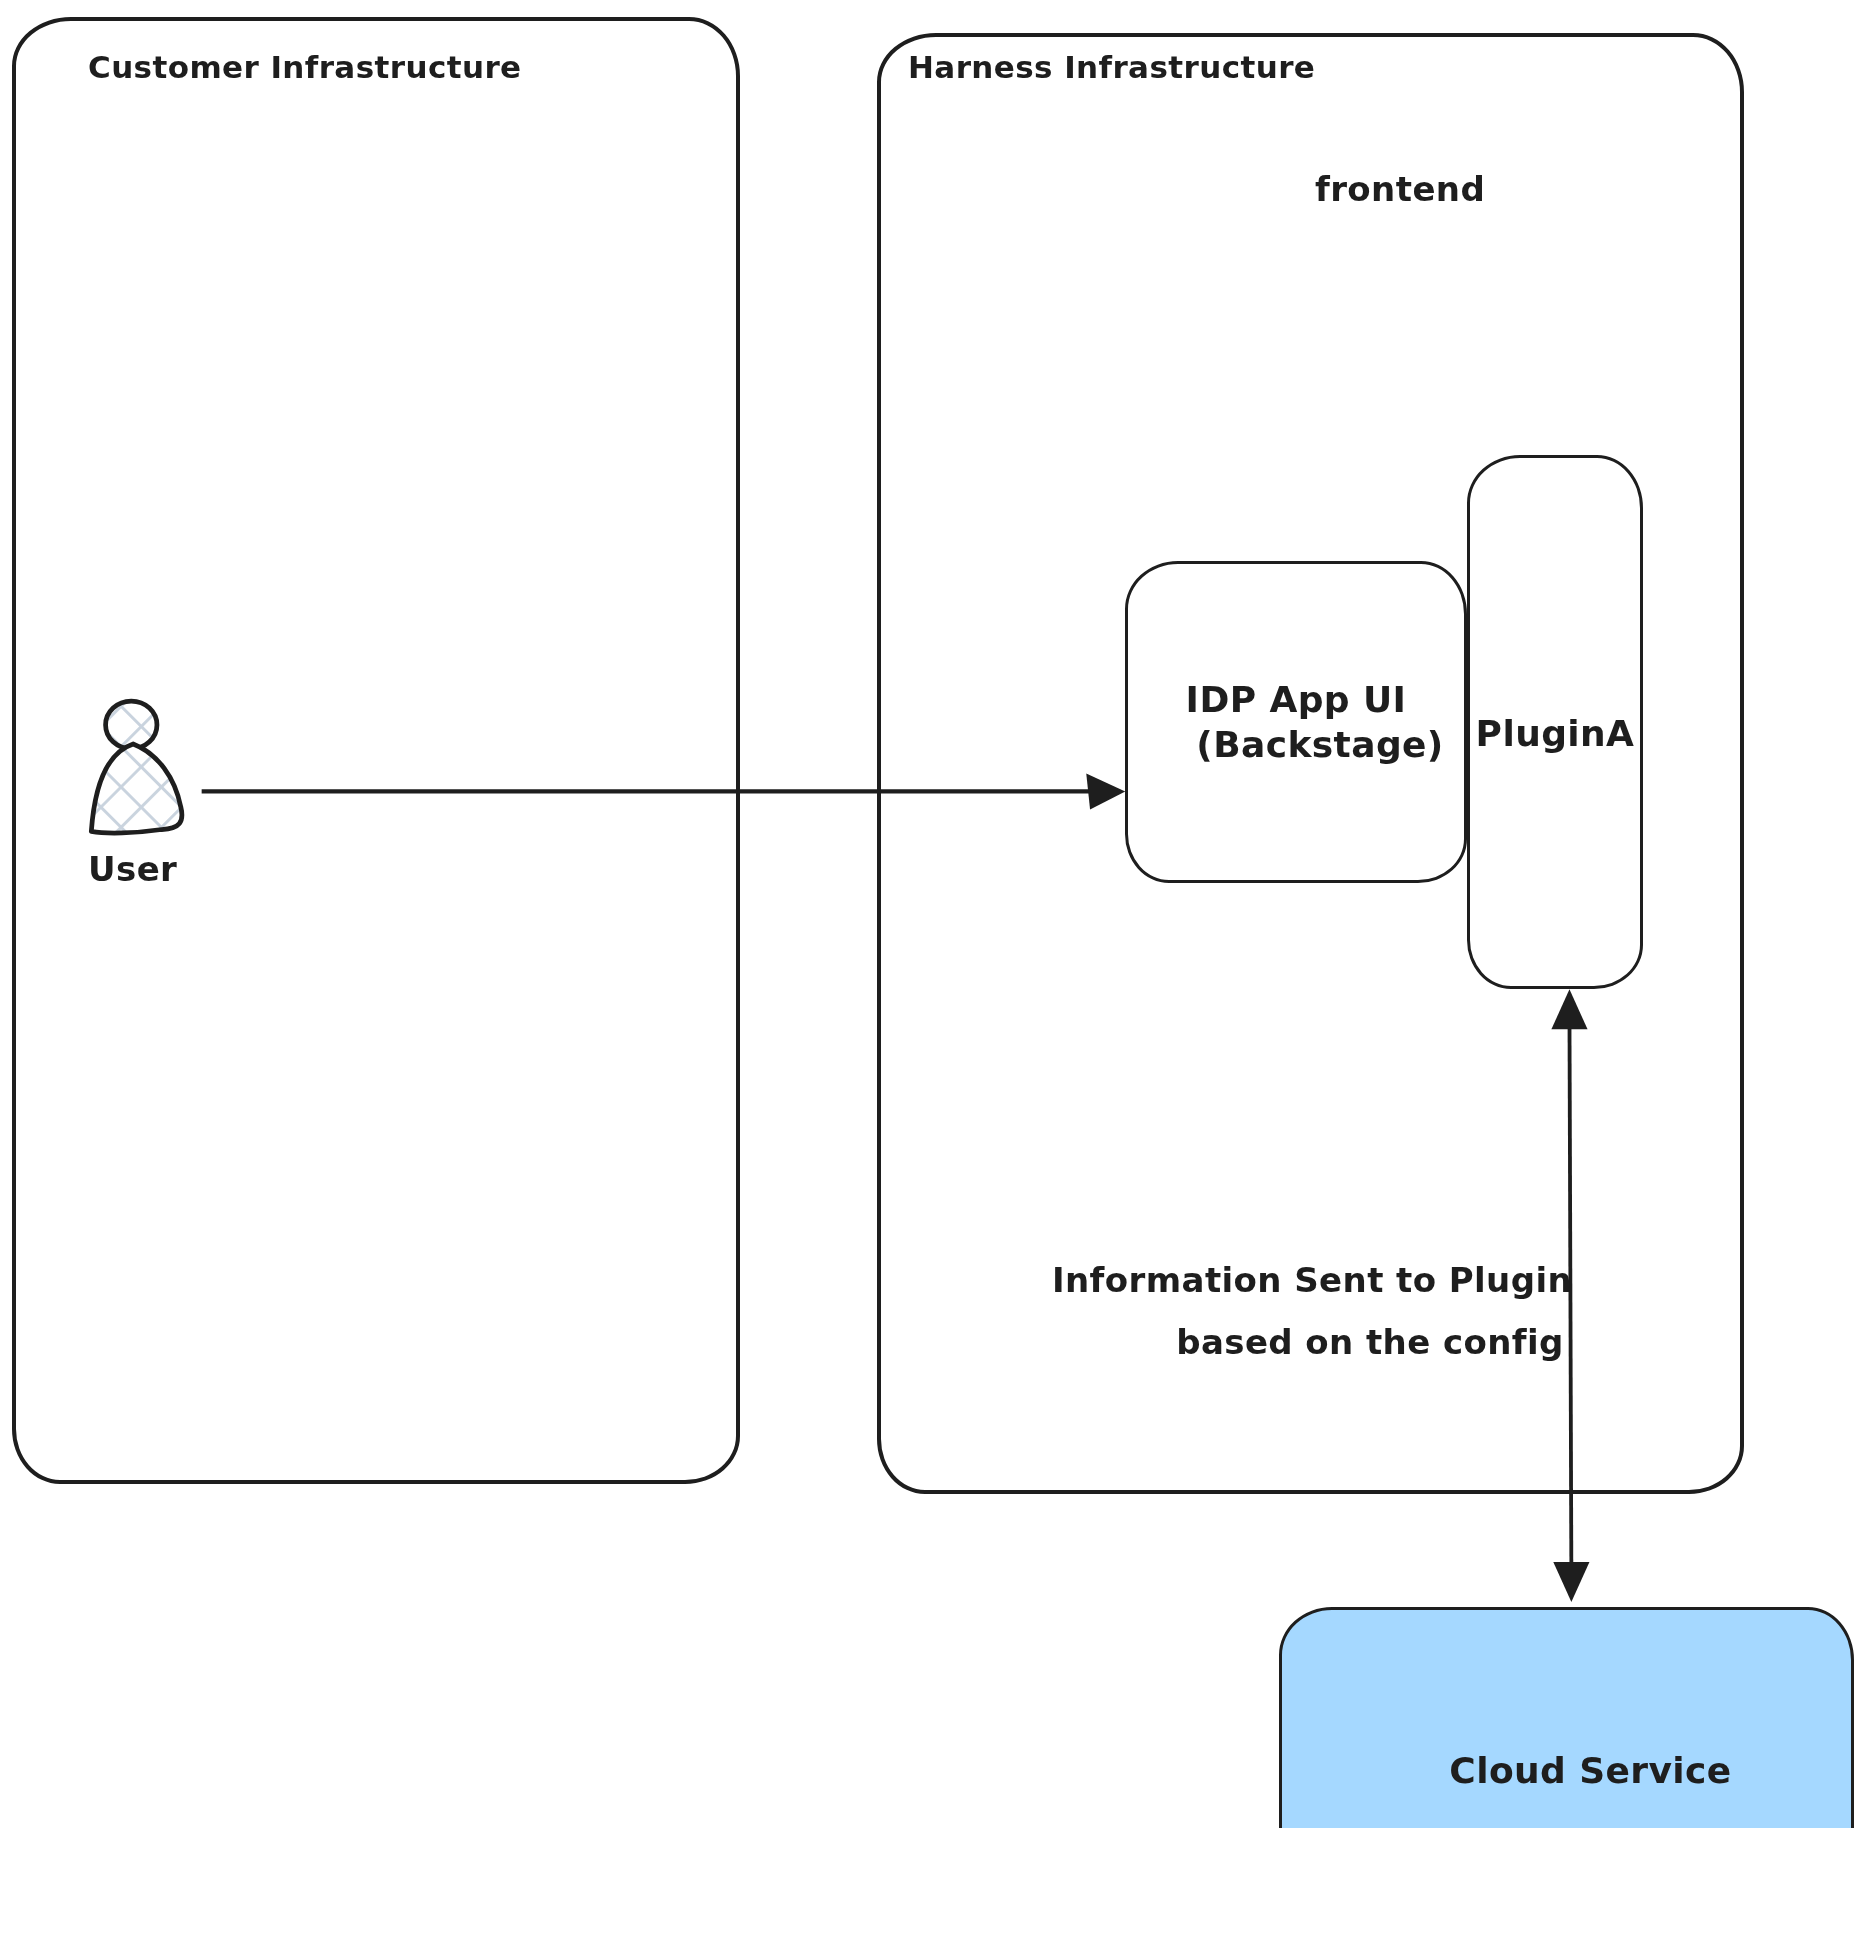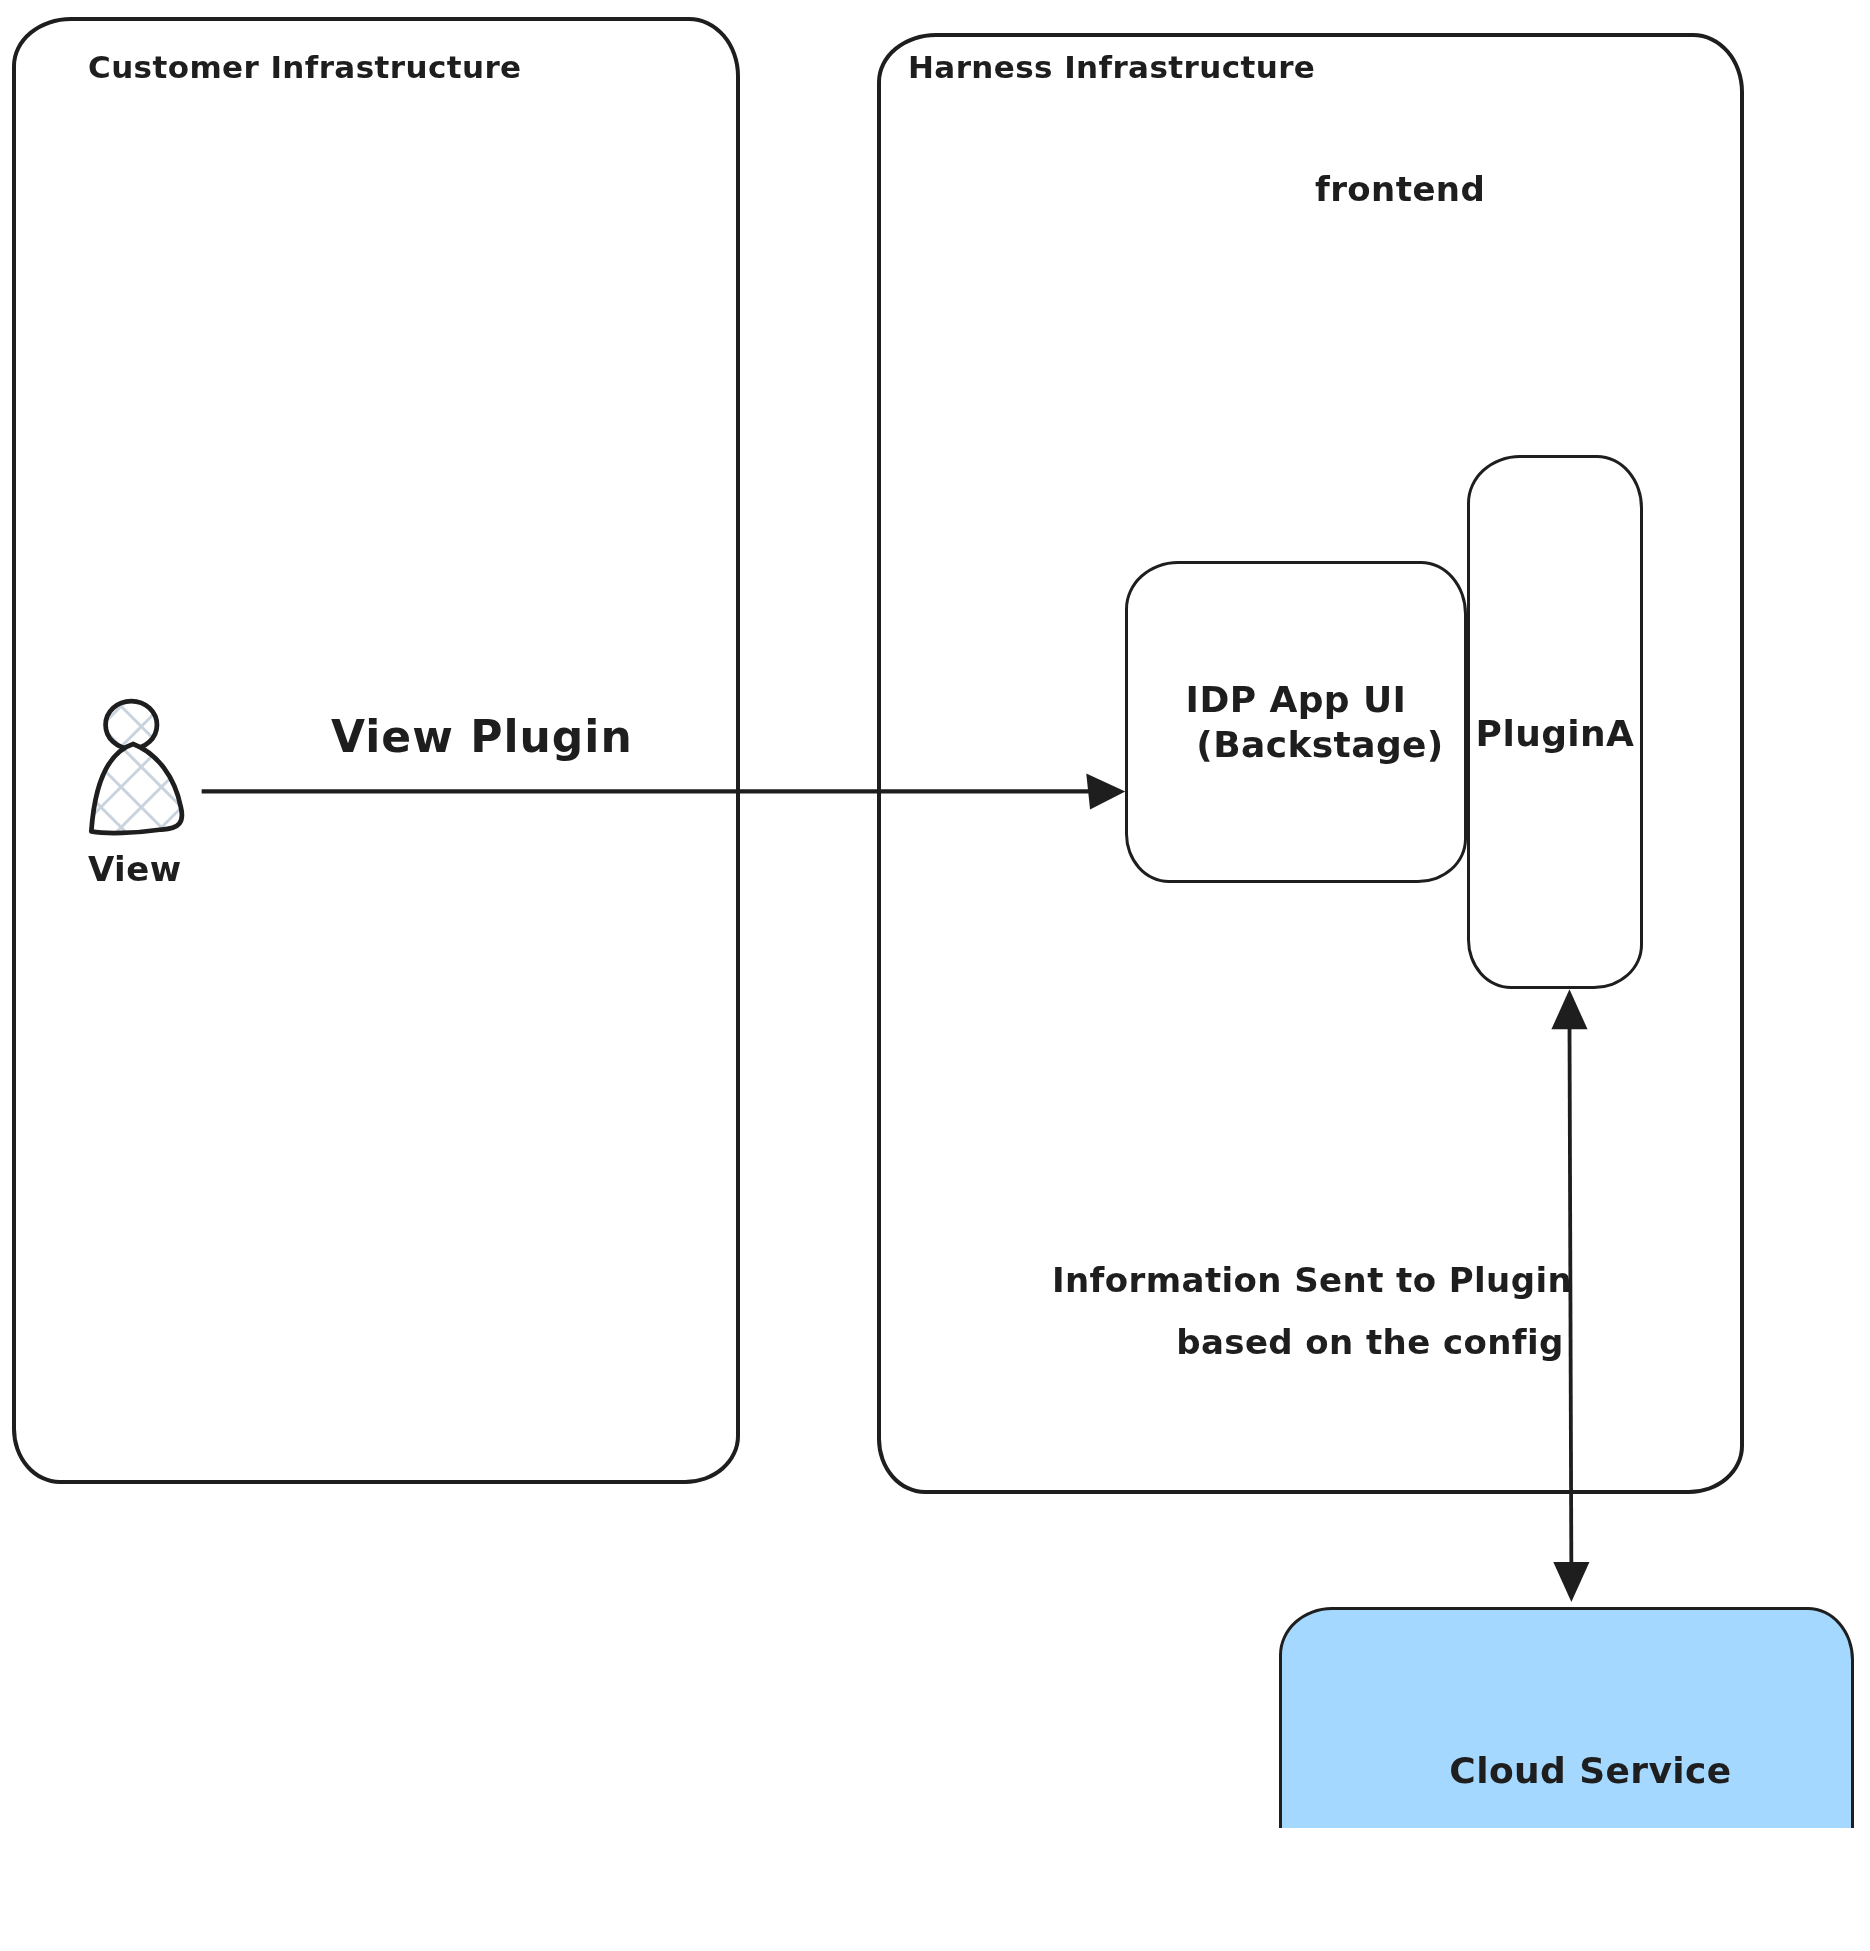--- a/index.html
+++ b/index.html
@@ -102,21 +102,20 @@
       <polygon points="1183,832 1142,813 1146,851" fill="#1e1e1e"></polygon>
     </g>
 
     <g>
       <line x1="1650" y1="1068" x2="1652" y2="1656" stroke="#1e1e1e" stroke-width="4"></line>
       <polygon points="1650,1040 1631,1082 1669,1082" fill="#1e1e1e"></polygon>
       <polygon points="1652,1684 1633,1642 1671,1642" fill="#1e1e1e"></polygon>
     </g>
   </svg>
 
-  <div class="label arrow-label" style="left:331px; top:711px;">View Plugin</div>
 
   <div class="label mid-label center-x" style="left:1312px; top:1260px;">Information Sent to Plugin</div>
   <div class="label mid-label center-x" style="left:1370px; top:1322px;text-align:center;">based on the config</div>
 
-  <div class="label mid-label" style="left:88px; top:849px;">View</div>
+  <div class="label mid-label" style="left:88px; top:849px;">User</div>
 
 </div>
 
 
 </body></html>

